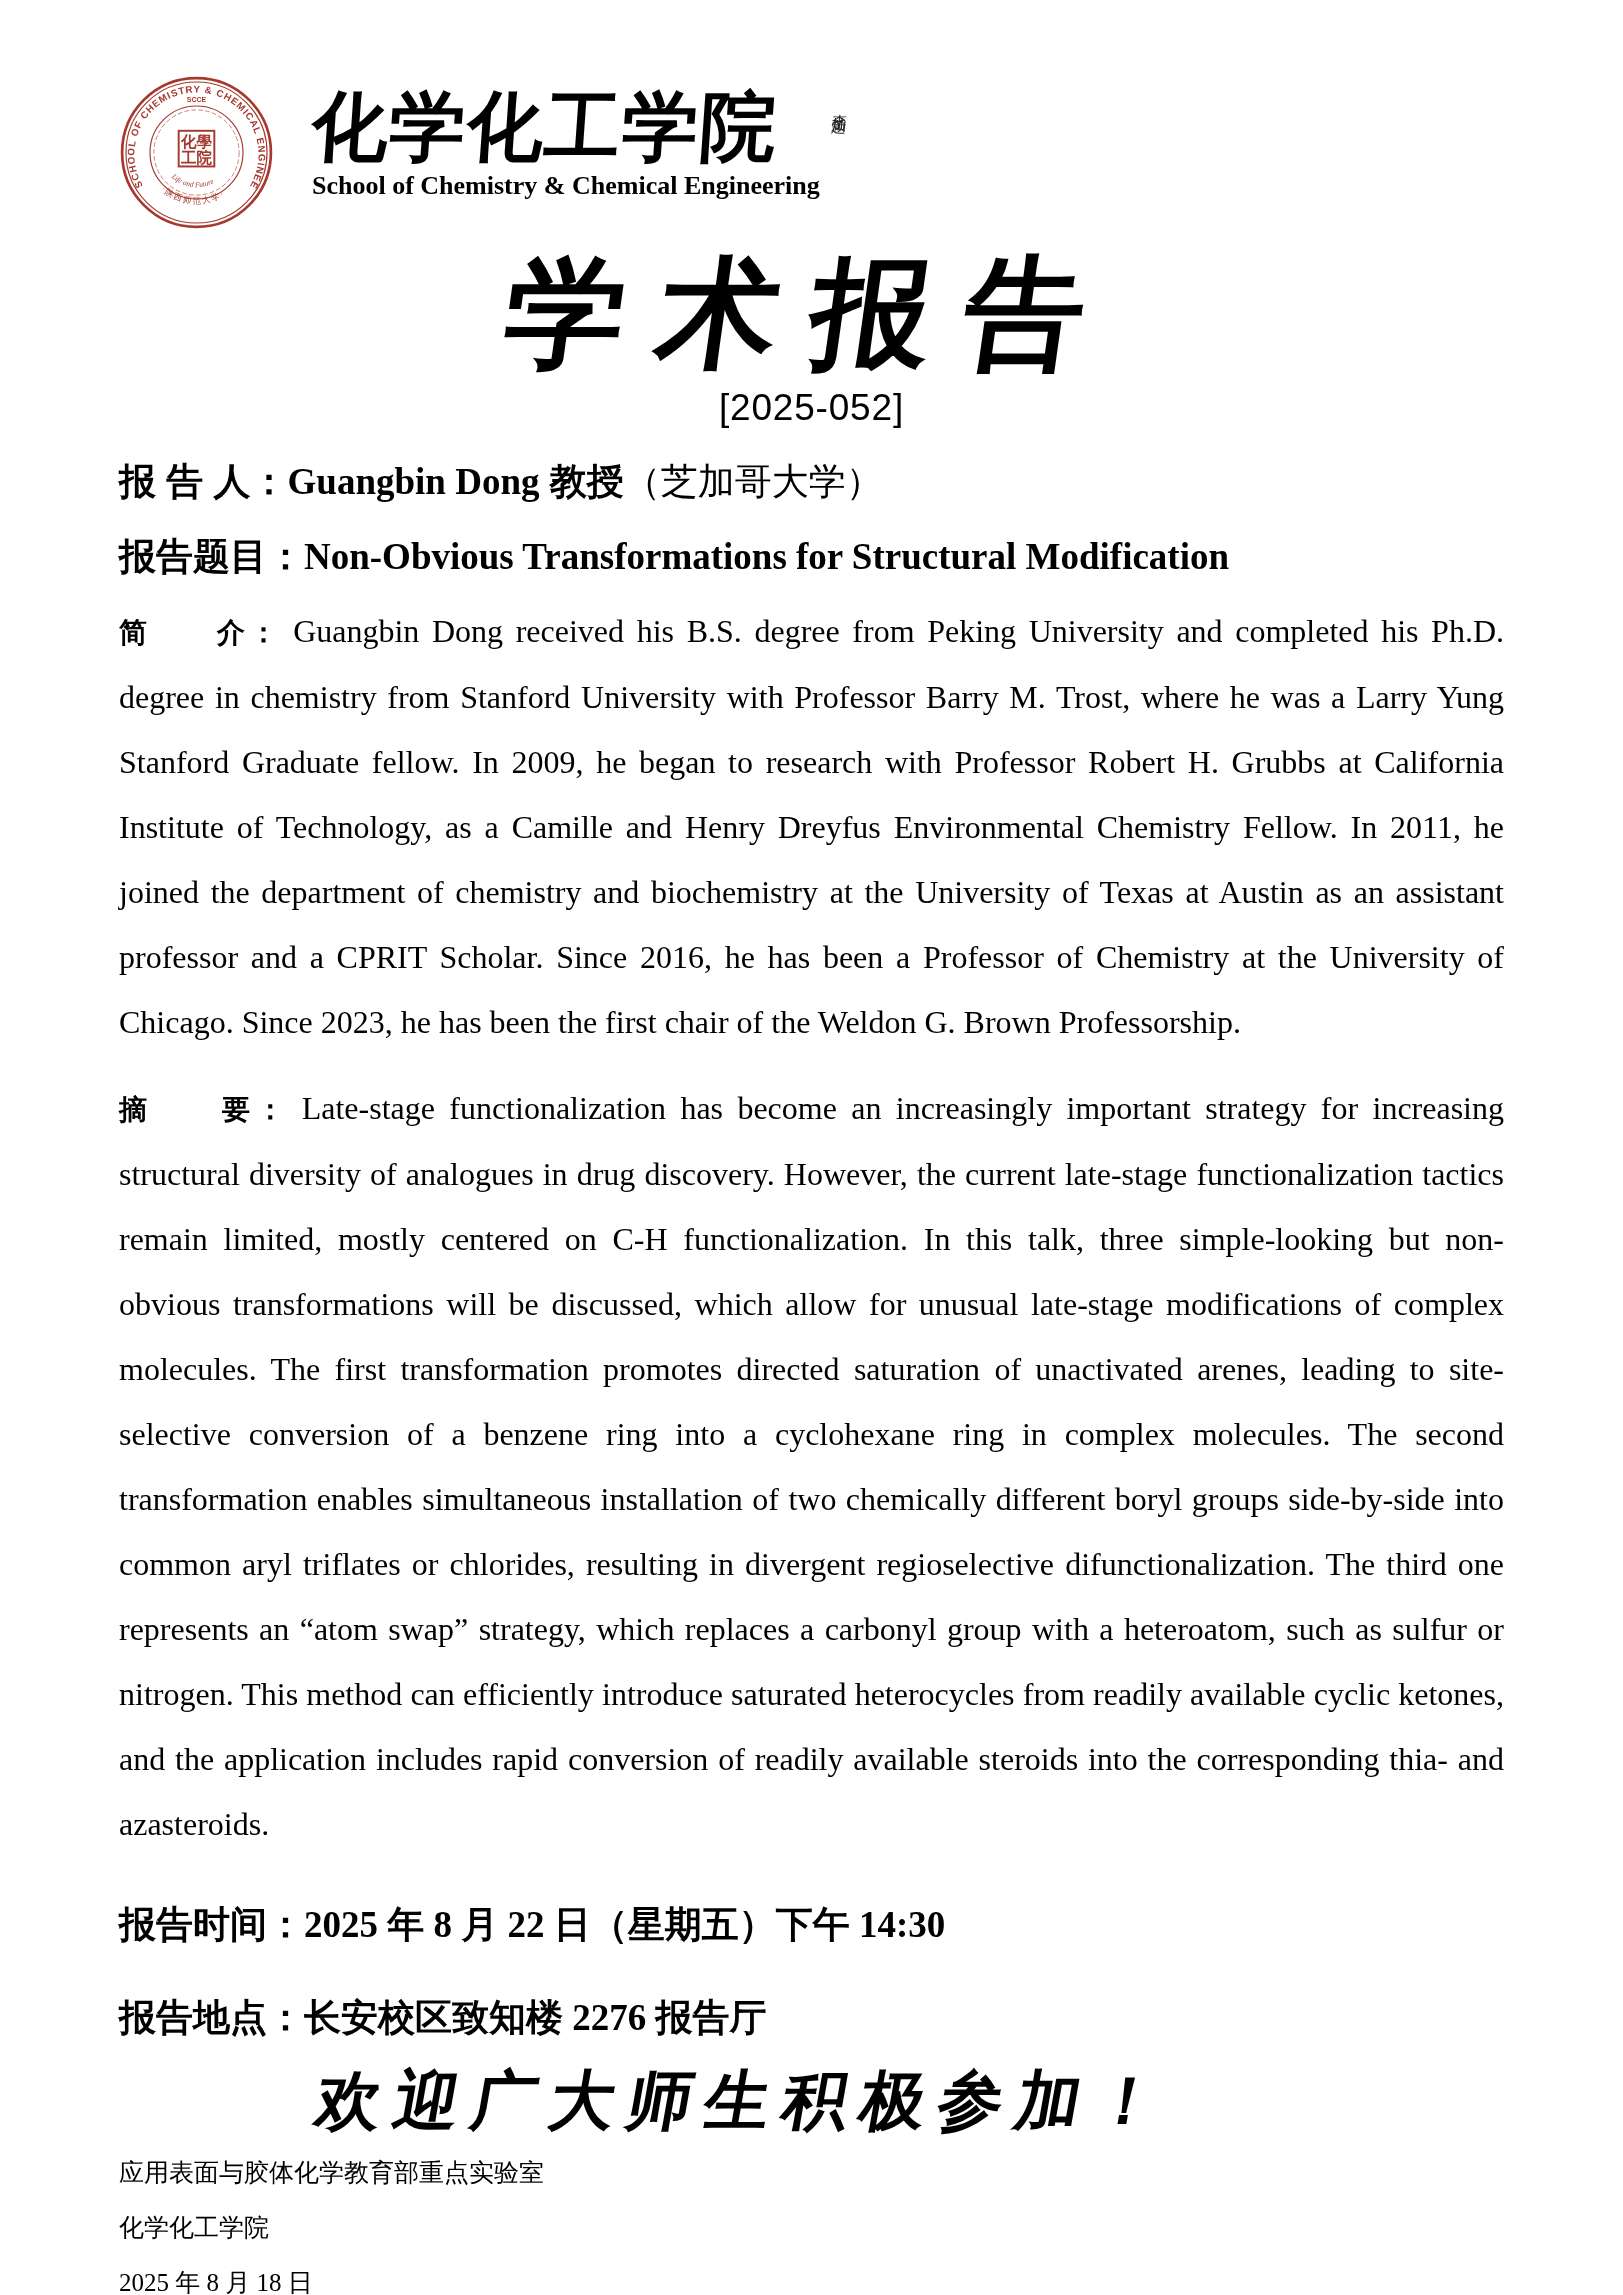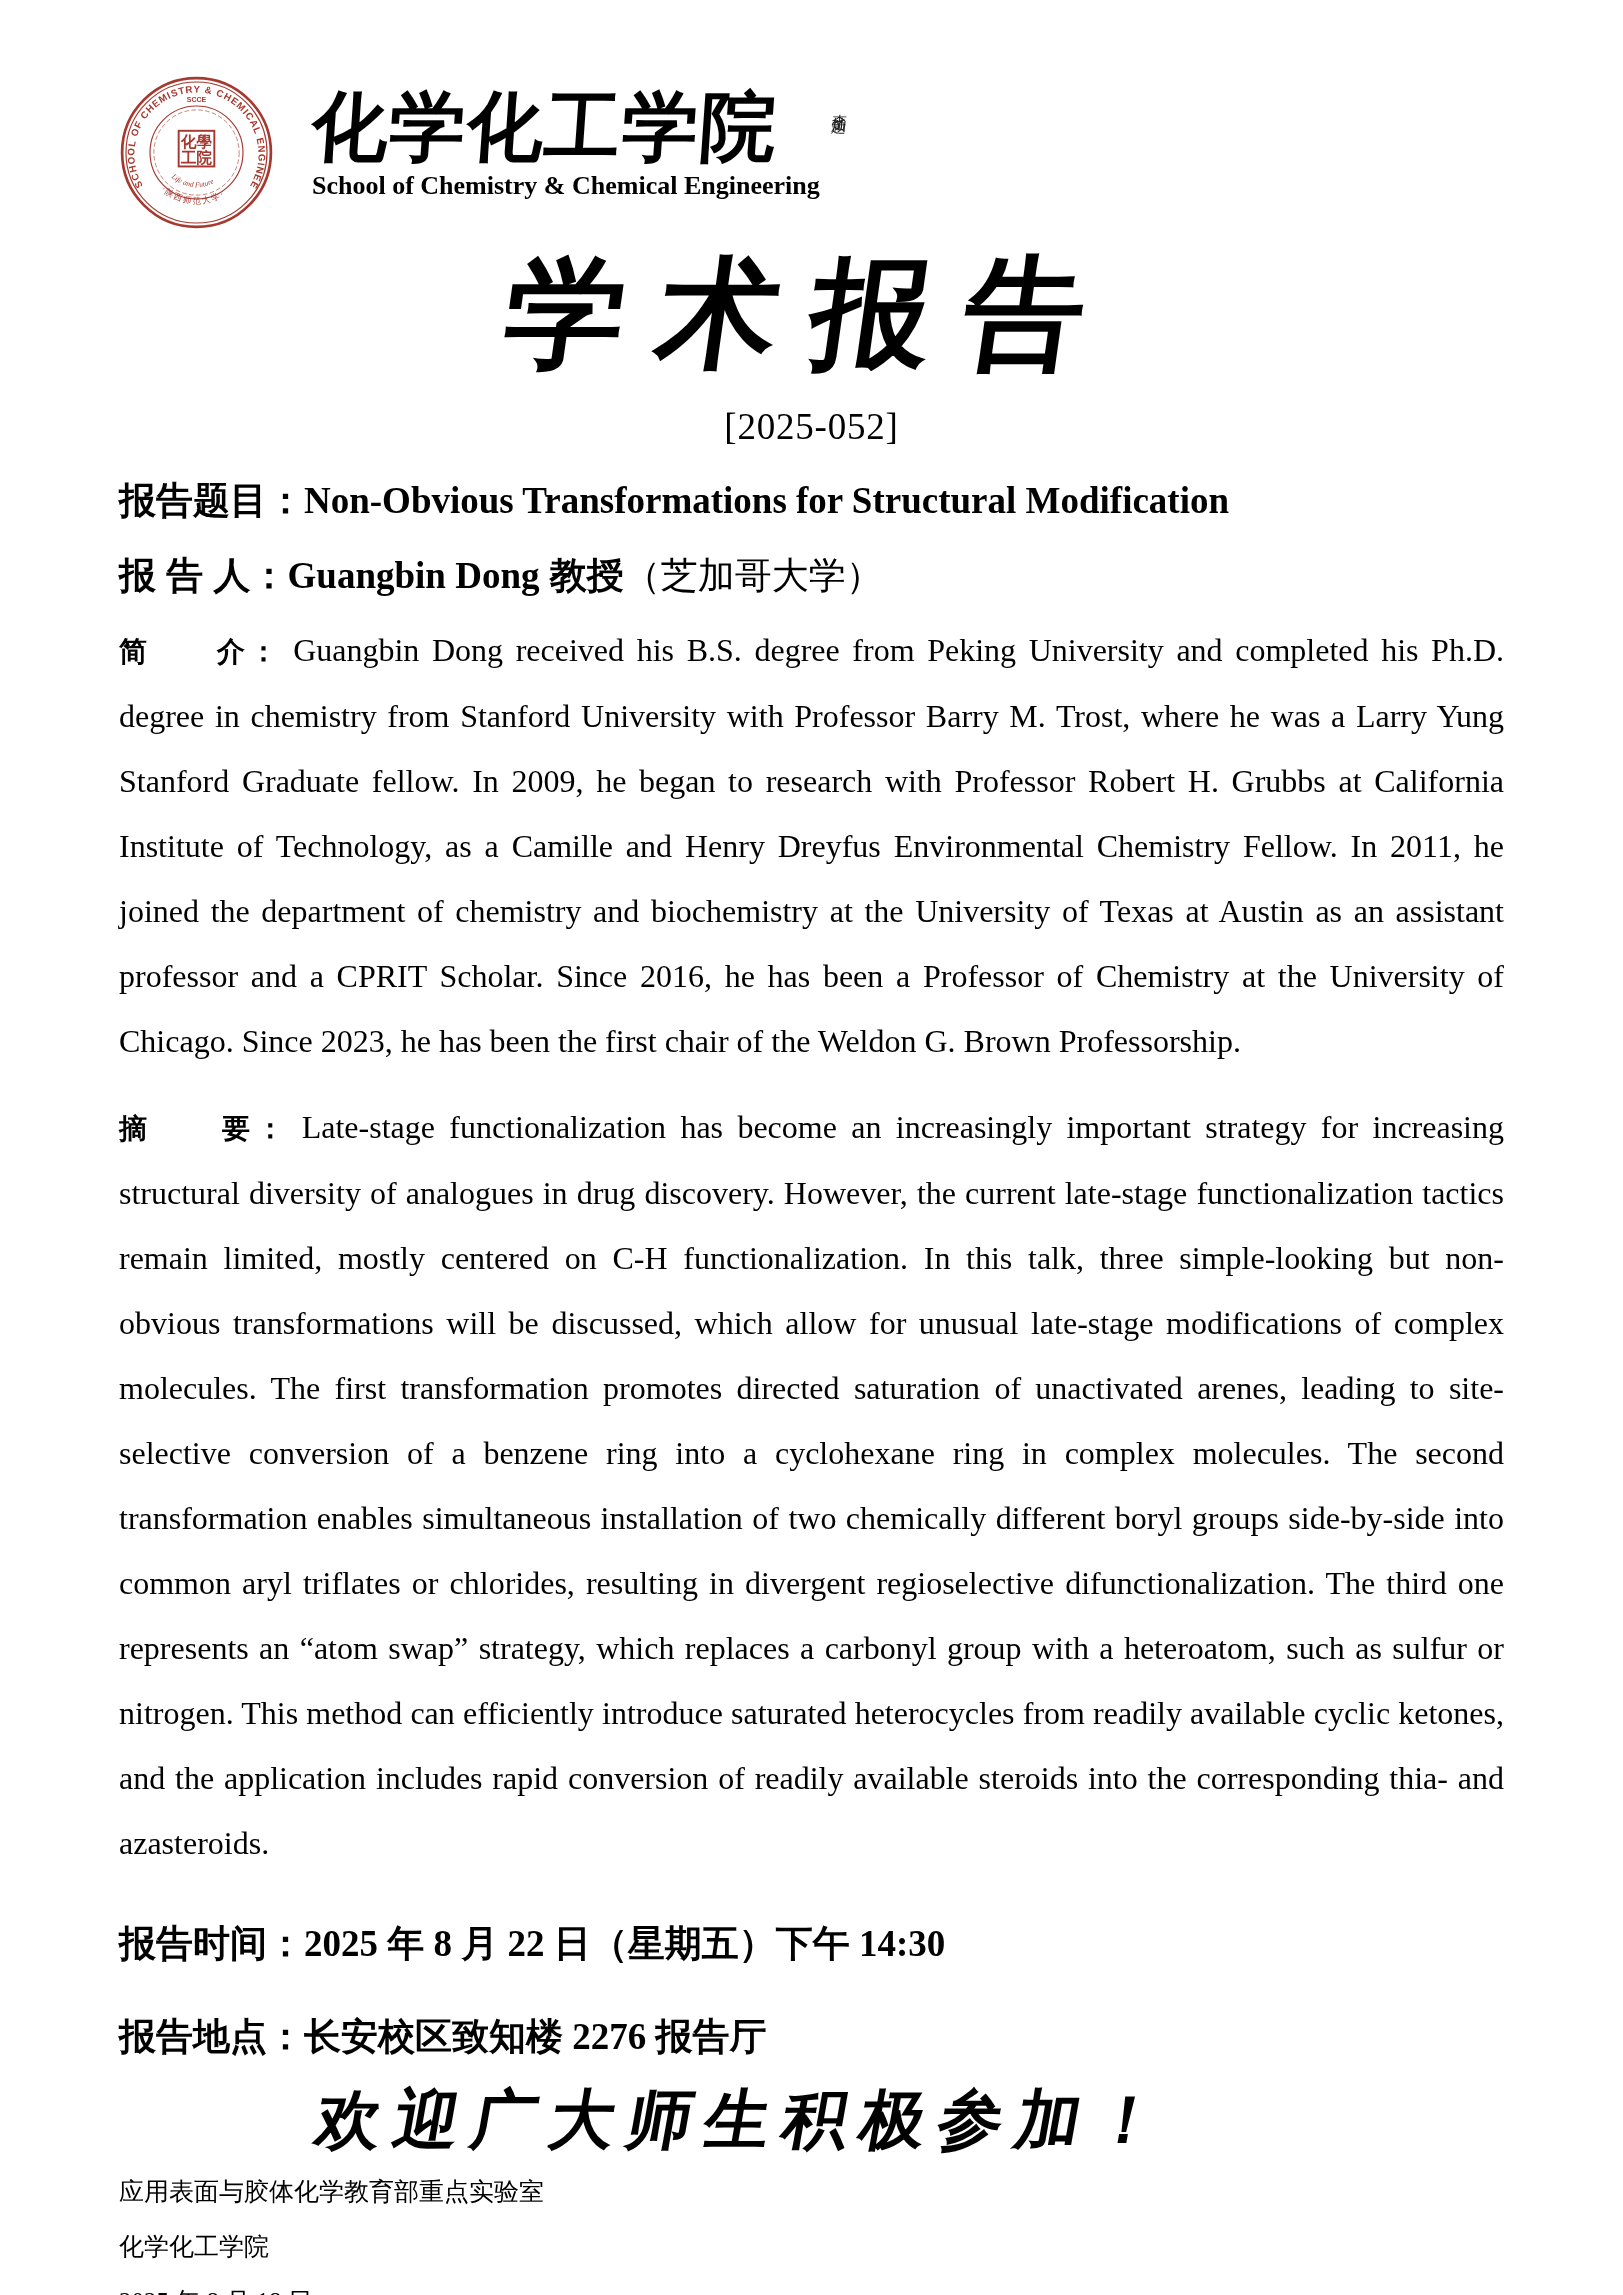--- a/index.html
+++ b/index.html
@@ -54,23 +54,23 @@
     display: inline-block;
     font-family: "Liberation Sans", sans-serif;
     font-weight: 900;
     font-size: 120px;
     letter-spacing: 33px;
     line-height: 1.05;
     transform: skewX(-8deg);
     white-space: nowrap;
   }
   .title-number {
-    font-family: Liberation Serif, serif;
+    font-family: Liberation Sans, sans-serif;
     font-size: 37px;
-    margin-top: 29px;
+    margin-top: 11px;
     letter-spacing: 0.8px;
   }
   .field-line { font-size: 37px; line-height: 1.15; margin-top: 32px; white-space: nowrap; }
   .field-line .label { font-family: "Liberation Sans", sans-serif; font-weight: 700; }
   .field-line .value-en { font-family: "Liberation Serif", serif; font-weight: 700; }
   .field-line .value-cjk-bold { font-family: "Liberation Sans", sans-serif; font-weight: 700; }
   .field-line .value-cjk-normal { font-family: "Liberation Serif", serif; font-weight: 400; }
 
   
   .para {
@@ -149,25 +149,25 @@
 
     <div class="inscription">李灿题</div>
   </div>
 
   <div class="title-block">
     <div class="title-main">学术报告</div>
     <div class="title-number">[2025-052]</div>
   </div>
 
   <div class="field-line">
-    <span class="label">报告题目：</span><span class="value-en">Non-Obvious Transformations for Structural Modification</span>
+    <span class="label">报 告 人：</span><span class="value-en">Guangbin Dong</span><span class="value-cjk-bold"> 教授</span><span class="value-cjk-normal">（芝加哥大学）</span>
   </div>
 
   <div class="field-line">
-    <span class="label">报 告 人：</span><span class="value-en">Guangbin Dong</span><span class="value-cjk-bold"> 教授</span><span class="value-cjk-normal">（芝加哥大学）</span>
+    <span class="label">报告题目：</span><span class="value-en">Non-Obvious Transformations for Structural Modification</span>
   </div>
 
   <p class="para">
     <span class="label">简　　介：</span><span>Guangbin Dong received his B.S. degree from Peking University and completed his Ph.D. degree in chemistry from Stanford University with Professor Barry M. Trost, where he was a Larry Yung Stanford Graduate fellow. In 2009, he began to research with Professor Robert H. Grubbs at California Institute of Technology, as a Camille and Henry Dreyfus Environmental Chemistry Fellow. In 2011, he joined the department of chemistry and biochemistry at the University of Texas at Austin as an assistant professor and a CPRIT Scholar. Since 2016, he has been a Professor of Chemistry at the University of Chicago. Since 2023, he has been the first chair of the Weldon G. Brown Professorship.</span>
   </p>
 
   <p class="para">
     <span class="label">摘　　要：</span><span>Late-stage functionalization has become an increasingly important strategy for increasing structural diversity of analogues in drug discovery. However, the current late-stage functionalization tactics remain limited, mostly centered on C-H functionalization. In this talk, three simple-looking but non-obvious transformations will be discussed, which allow for unusual late-stage modifications of complex molecules. The first transformation promotes directed saturation of unactivated arenes, leading to site-selective conversion of a benzene ring into a cyclohexane ring in complex molecules. The second transformation enables simultaneous installation of two chemically different boryl groups side-by-side into common aryl triflates or chlorides, resulting in divergent regioselective difunctionalization. The third one represents an “atom swap” strategy, which replaces a carbonyl group with a heteroatom, such as sulfur or nitrogen. This method can efficiently introduce saturated heterocycles from readily available cyclic ketones, and the application includes rapid conversion of readily available steroids into the corresponding thia- and azasteroids.</span>
   </p>
 

